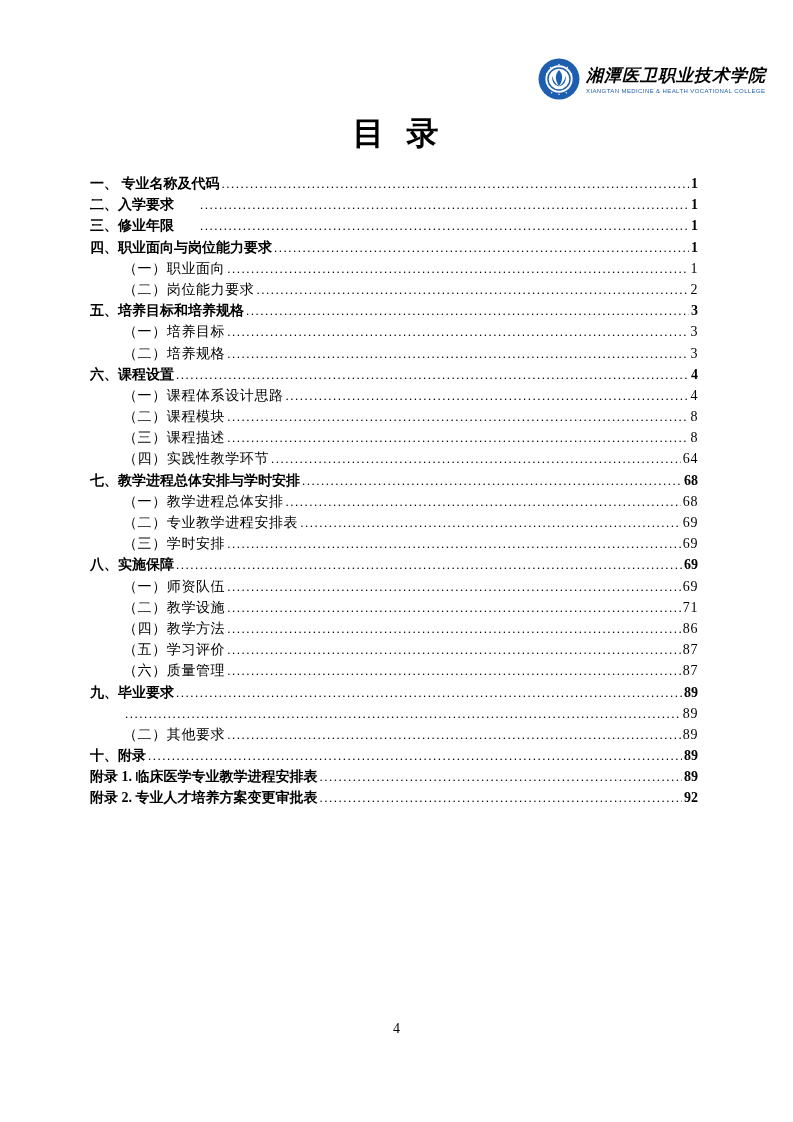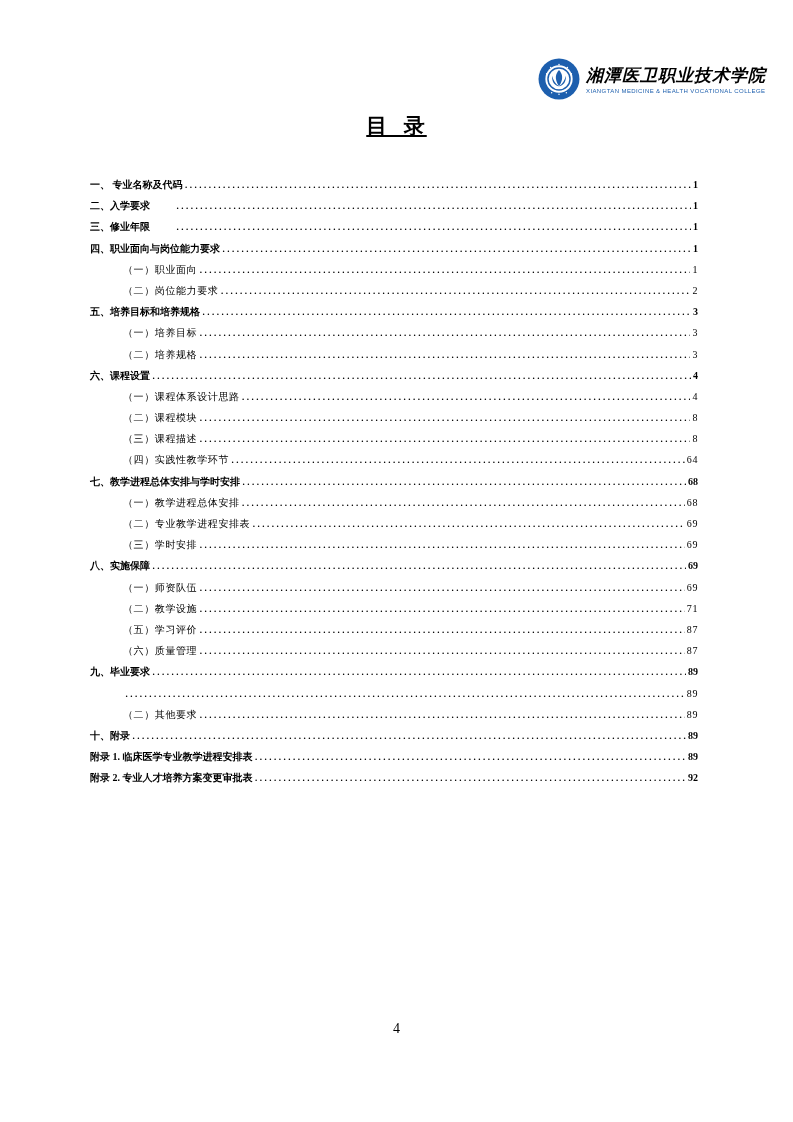--- a/index.html
+++ b/index.html
@@ -26,32 +26,32 @@
   }
   .logo-en {
     font-size: 6px; color: #2061ae; letter-spacing: 0.4px;
     margin-top: 1px; white-space: nowrap;
     font-family: "Liberation Sans", "DejaVu Sans", sans-serif;
   }
 
   
   .doc-title {
     position: absolute; top: 112px; left: 0; width: 100%;
-    text-align: center; font-size: 21px; font-weight: bold;
-    letter-spacing: 2px; white-space: pre; text-decoration: underline;
+    text-align: center; font-size: 32px; font-weight: bold;
+    letter-spacing: 2px; white-space: pre;
   }
 
   
   .toc {
     position: absolute; top: 173px; left: 90px; width: 608px;
     list-style: none;
   }
   .toc-row {
     display: flex; align-items: baseline;
-    height: 21.2px; font-size: 10px; line-height: 21.2px;
+    height: 21.2px; font-size: 14px; line-height: 21.2px;
   }
   .toc-row.level-1 { font-weight: bold; }
   .toc-row.level-2 { padding-left: 33px; font-weight: normal; letter-spacing: 0.6px; }
   .toc-label { white-space: pre; flex: 0 0 auto; }
   .has-tab .toc-label { margin-right: 24px; text-align: center; }
   .toc-leader {
     flex: 1 1 auto; overflow: hidden; white-space: nowrap;
     margin: 0 2px 0 2px; font-weight: normal; letter-spacing: 0;
     align-self: baseline;
   }
@@ -218,20 +218,25 @@
     <span class="toc-page">69</span>
   </li>
 
   <li class="toc-row level-2">
     <span class="toc-label">（二）教学设施</span>
     <span class="toc-leader"></span>
     <span class="toc-page">71</span>
   </li>
 
 
+  <li class="toc-row level-2">
+    <span class="toc-label">（四）教学方法</span>
+    <span class="toc-leader"></span>
+    <span class="toc-page">86</span>
+  </li>
 
   <li class="toc-row level-2">
     <span class="toc-label">（五）学习评价</span>
     <span class="toc-leader"></span>
     <span class="toc-page">87</span>
   </li>
 
   <li class="toc-row level-2">
     <span class="toc-label">（六）质量管理</span>
     <span class="toc-leader"></span>

